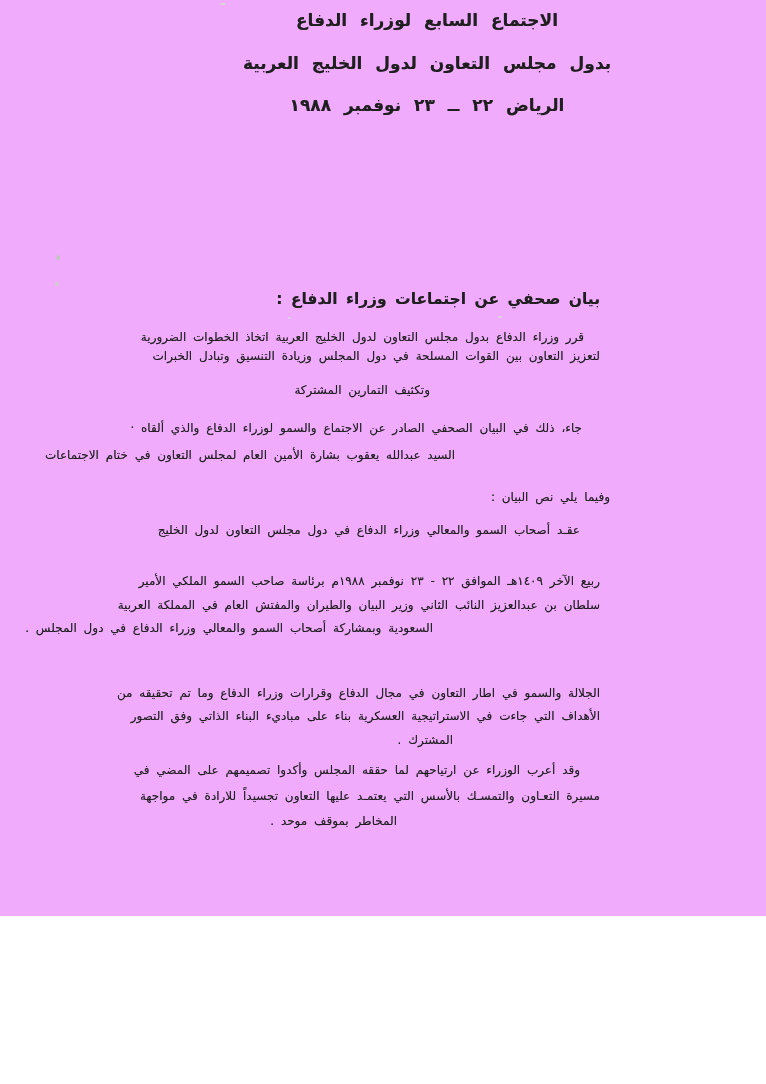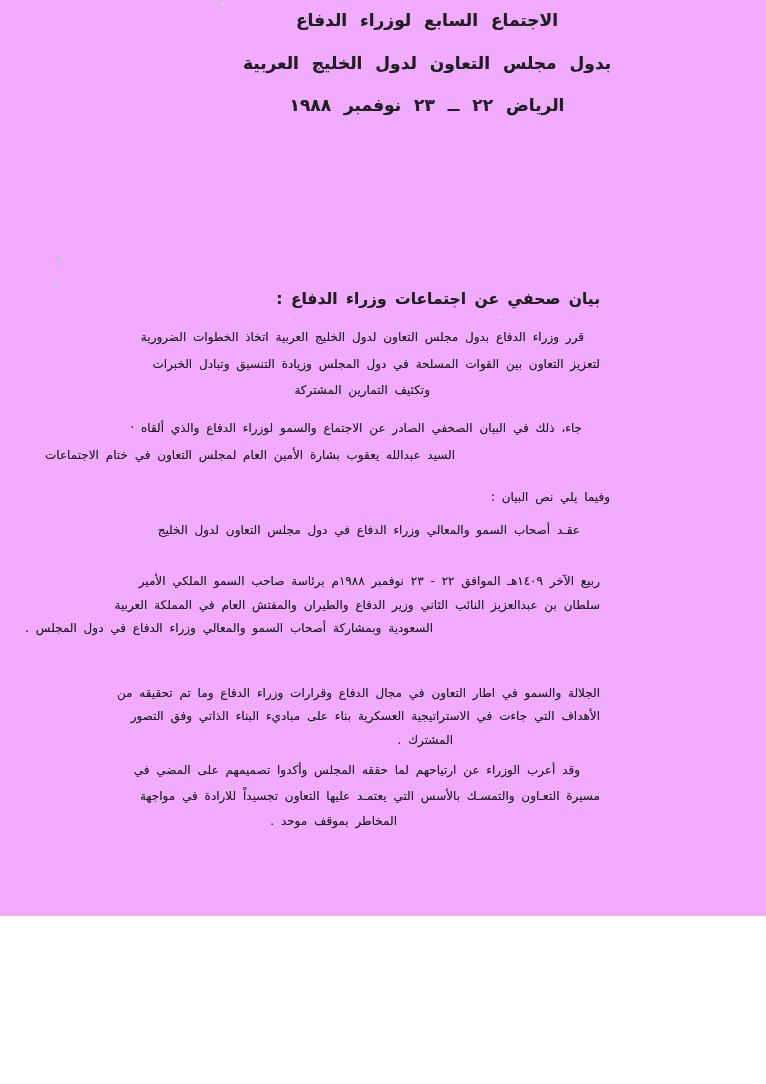--- a/index.html
+++ b/index.html
@@ -68,31 +68,31 @@
   <div class="speck s4"></div>
   <div class="speck s5"></div>
 
   <div class="line title-line" style="top:10px">الاجتماع السابع لوزراء الدفاع</div>
   <div class="line title-line" style="top:53px">بدول مجلس التعاون لدول الخليج العربية</div>
   <div class="line title-line" style="top:95px">الرياض ٢٢ ــ ٢٣ نوفمبر ١٩٨٨</div>
 
   <div class="line heading-line" style="top:289px">بيان صحفي عن اجتماعات وزراء الدفاع :</div>
 
   <div class="line" style="top:327px; padding-right:16px">قرر وزراء الدفاع بدول مجلس التعاون لدول الخليج العربية اتخاذ الخطوات الضرورية</div>
-  <div class="line" style="top:354px">لتعزيز التعاون بين القوات المسلحة في دول المجلس وزيادة التنسيق وتبادل الخبرات</div>
+  <div class="line" style="top:346px">لتعزيز التعاون بين القوات المسلحة في دول المجلس وزيادة التنسيق وتبادل الخبرات</div>
   <div class="line" style="top:380px; padding-right:170px">وتكثيف التمارين المشتركة</div>
 
   <div class="line" style="top:418px; padding-right:18px">جاء، ذلك في البيان الصحفي الصادر عن الاجتماع والسمو لوزراء الدفاع والذي ألقاه ·</div>
   <div class="line" style="top:445px; padding-right:145px">السيد عبدالله يعقوب بشارة الأمين العام لمجلس التعاون في ختام الاجتماعات</div>
 
   <div class="line intro-line" style="top:487px">وفيما يلي نص البيان :</div>
 
   <div class="line" style="top:520px; padding-right:20px">عقـد أصحاب السمو والمعالي وزراء الدفاع في دول مجلس التعاون لدول الخليج</div>
   <div class="line" style="top:571px">ربيع الآخر ١٤٠٩هـ الموافق ٢٢ - ٢٣ نوفمبر ١٩٨٨م برئاسة صاحب السمو الملكي الأمير</div>
-  <div class="line" style="top:595px">سلطان بن عبدالعزيز النائب الثاني وزير الدفاع والطيران والمفتش العام في المملكة العربية</div>
+  <div class="line" style="top:595px">سلطان بن عبدالعزيز النائب الثاني وزير البيان والطيران والمفتش العام في المملكة العربية</div>
   <div class="line" style="top:618px; padding-right:167px">السعودية وبمشاركة أصحاب السمو والمعالي وزراء الدفاع في دول المجلس .</div>
 
   <div class="line" style="top:706px">الأهداف التي جاءت في الاستراتيجية العسكرية بناء على مباديء البناء الذاتي وفق التصور</div>
   <div class="line" style="top:683px">الجلالة والسمو في اطار التعاون في مجال الدفاع وقرارات وزراء الدفاع وما تم تحقيقه من</div>
   <div class="line" style="top:730px; padding-right:147px">المشترك .</div>
 
   <div class="line" style="top:760px; padding-right:20px">وقد أعرب الوزراء عن ارتياحهم لما حققه المجلس وأكدوا تصميمهم على المضي في</div>
   <div class="line" style="top:786px">مسيرة التعـاون والتمسـك بالأسس التي يعتمـد عليها التعاون تجسيداً للارادة في مواجهة</div>
   <div class="line" style="top:811px; padding-right:203px">المخاطر بموقف موحد .</div>
 

